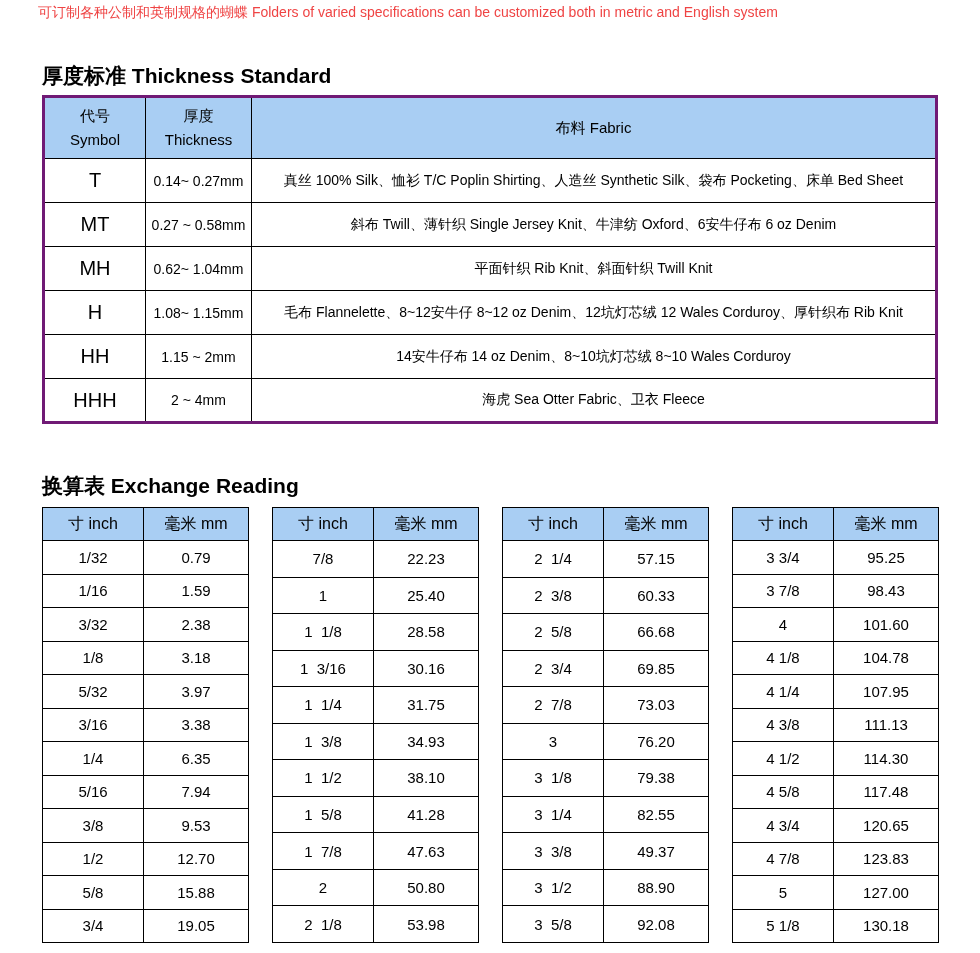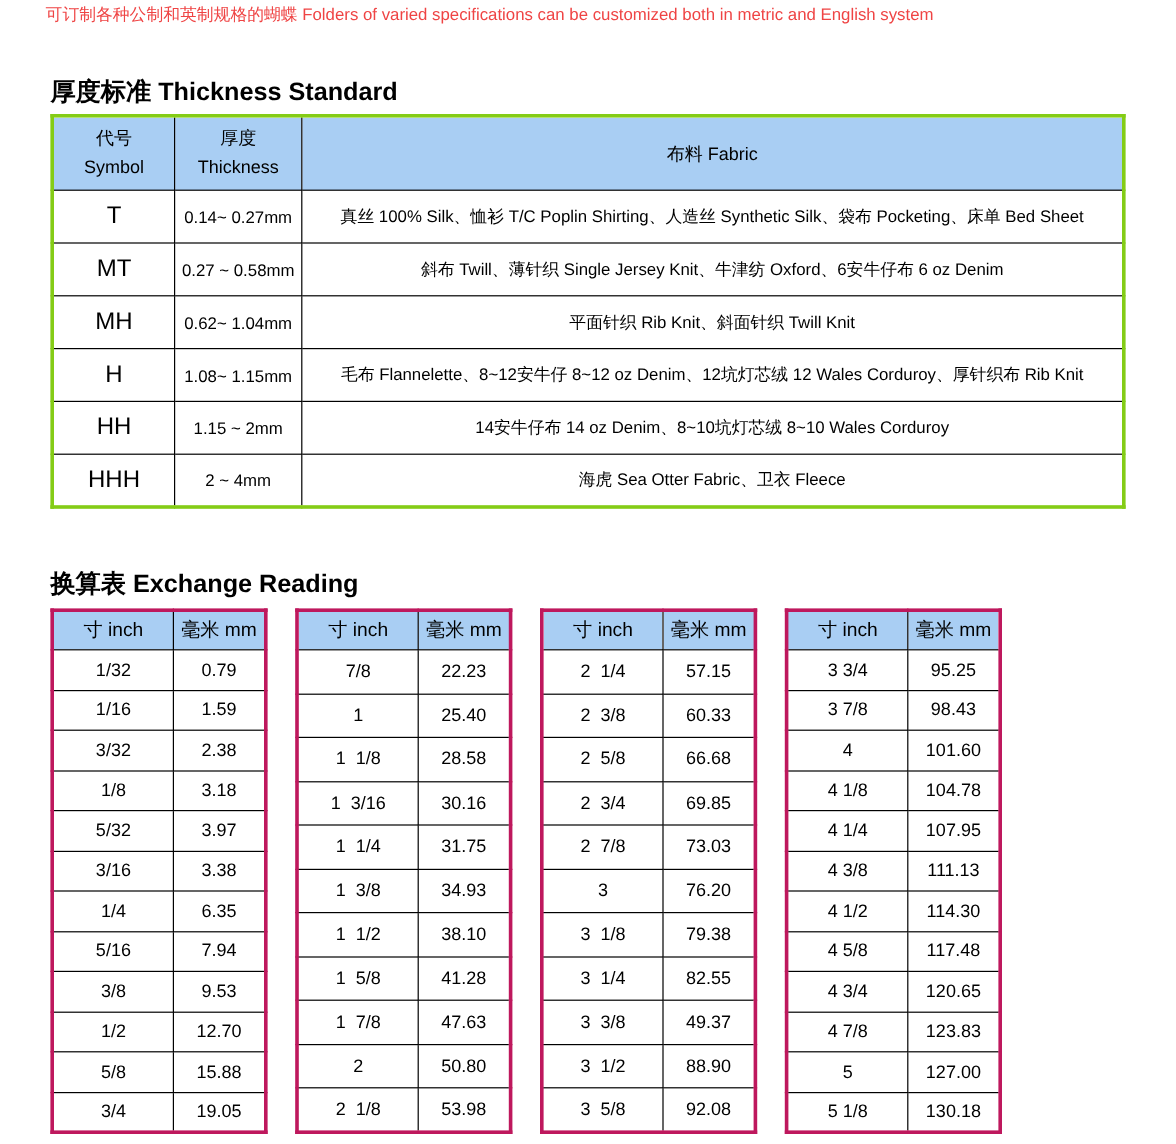--- a/index.html
+++ b/index.html
@@ -13,33 +13,33 @@
   .section-title { position:absolute; left:42px; font-size:21px; font-weight:bold; }
   #thickness-title { top:62px;text-align:center; }
   #exchange-title  { top:472px; }
 
   
   table { border-collapse:collapse; table-layout:fixed; }
   th, td { border:1px solid #000; text-align:center; vertical-align:middle;
     font-weight:normal; overflow:hidden; }
 
   #thickness-table { position:absolute; left:42px; top:95px; width:896px;
-    border:3px solid #84cc16; }
+    border:3px solid #701a75; }
   #thickness-table th { background:#a9cef3; height:62px; font-size:15px; }
   #thickness-table .hdr-line { line-height:24px; }
   #thickness-table td { height:44px; }
   .col-symbol { width:102px; }
   .col-thickness { width:106px; }
   td.symbol-cell { font-size:20px; }
   td.thickness-cell { font-size:14px; white-space:pre; }
   td.fabric-cell { font-size:14px;margin-top:25px; }
 
   
   .exchange-row { position:absolute; left:42px; top:507px; display:flex; gap:23px; }
-  .exchange-table { width:181px; border:3px solid #be185d; }
+  .exchange-table { width:207px; border:1px solid #be185d; }
   .exchange-table th { background:#a9cef3; height:33px; font-size:16px; }
   .exchange-table td { height:33.5px; font-size:15px; }
   .col-inch { width:101px; }
   td.inch-cell { white-space:pre; }
 </style>
 </head>
 <body>
 
 <div class="page">
 

